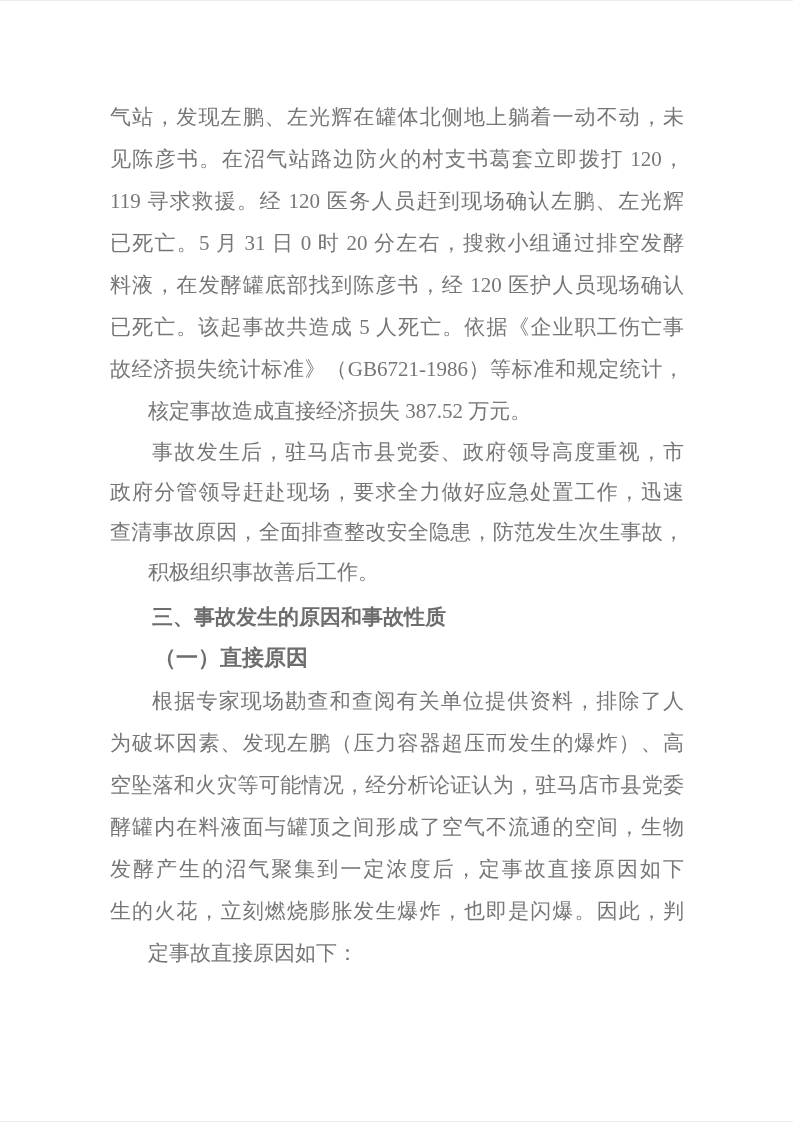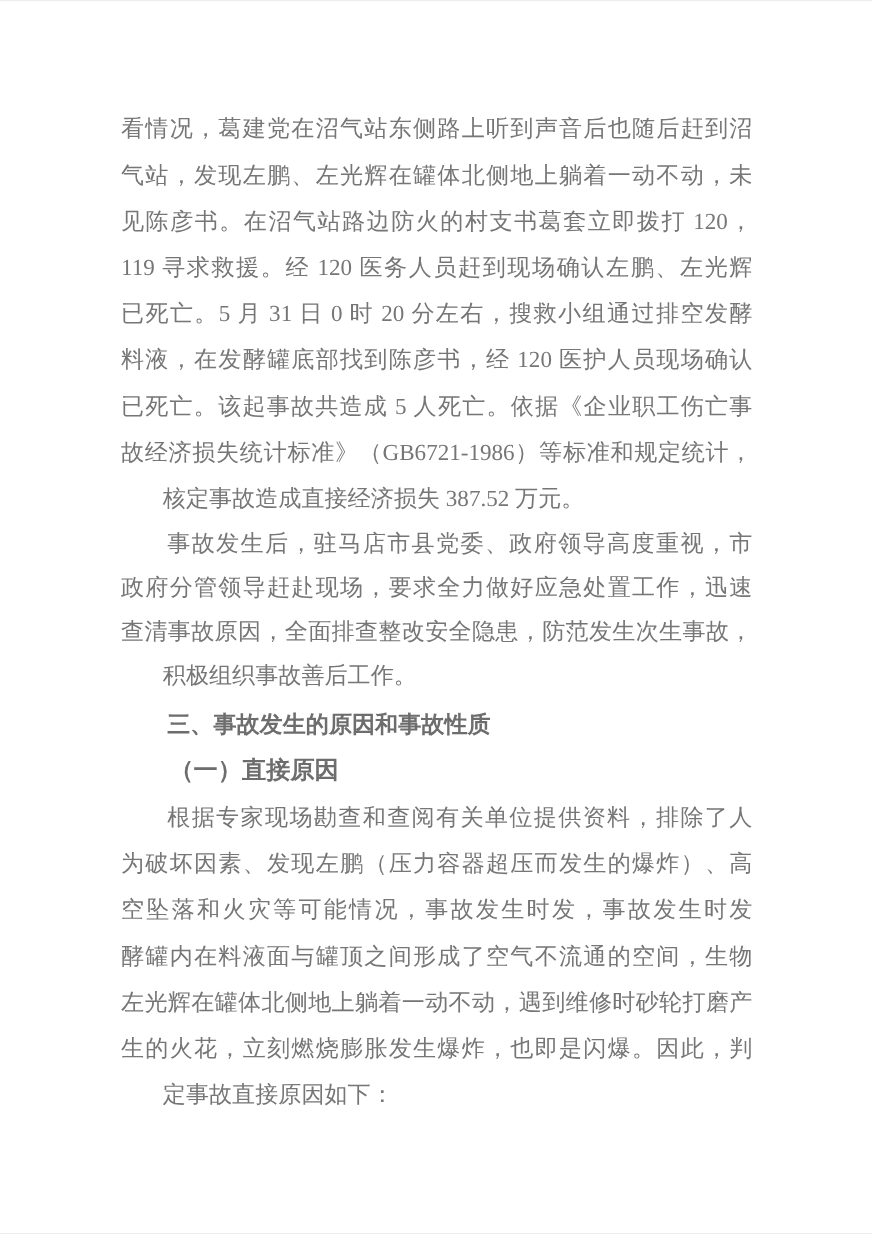--- a/index.html
+++ b/index.html
@@ -52,21 +52,20 @@
     white-space: nowrap;
   }
   .para-cause { margin-top: 2px; }
 </style>
 </head>
 <body>
 
 <div class="page">
 
   <div class="paragraph para-rescue">
-    <div class="line">看情况，葛建党在沼气站东侧路上听到声音后也随后赶到沼</div>
     <div class="line">气站，发现左鹏、左光辉在罐体北侧地上躺着一动不动，未</div>
     <div class="line">见陈彦书。在沼气站路边防火的村支书葛套立即拨打 120，</div>
     <div class="line">119 寻求救援。经 120 医务人员赶到现场确认左鹏、左光辉</div>
     <div class="line">已死亡。5 月 31 日 0 时 20 分左右，搜救小组通过排空发酵</div>
     <div class="line">料液，在发酵罐底部找到陈彦书，经 120 医护人员现场确认</div>
     <div class="line">已死亡。该起事故共造成 5 人死亡。依据《企业职工伤亡事</div>
     <div class="line">故经济损失统计标准》（GB6721-1986）等标准和规定统计，</div>
     <div class="line final">核定事故造成直接经济损失 387.52 万元。</div>
   </div>
 
@@ -77,20 +76,20 @@
     <div class="line final">积极组织事故善后工作。</div>
   </div>
 
   <h2 class="section-heading">三、事故发生的原因和事故性质</h2>
 
   <h3 class="subsection-heading">（一）直接原因</h3>
 
   <div class="paragraph para-cause">
     <div class="line indent">根据专家现场勘查和查阅有关单位提供资料，排除了人</div>
     <div class="line">为破坏因素、发现左鹏（压力容器超压而发生的爆炸）、高</div>
-    <div class="line">空坠落和火灾等可能情况，事故发生时发，事故发生时发</div>
+    <div class="line">空坠落和火灾等可能情况，经分析论证认为，驻马店市县党委</div>
     <div class="line">酵罐内在料液面与罐顶之间形成了空气不流通的空间，生物</div>
-    <div class="line">左光辉在罐体北侧地上躺着一动不动，遇到维修时砂轮打磨产</div>
+    <div class="line">发酵产生的沼气聚集到一定浓度后，定事故直接原因如下</div>
     <div class="line">生的火花，立刻燃烧膨胀发生爆炸，也即是闪爆。因此，判</div>
     <div class="line final">定事故直接原因如下：</div>
   </div>
 
 </div>
 
 </body></html>

